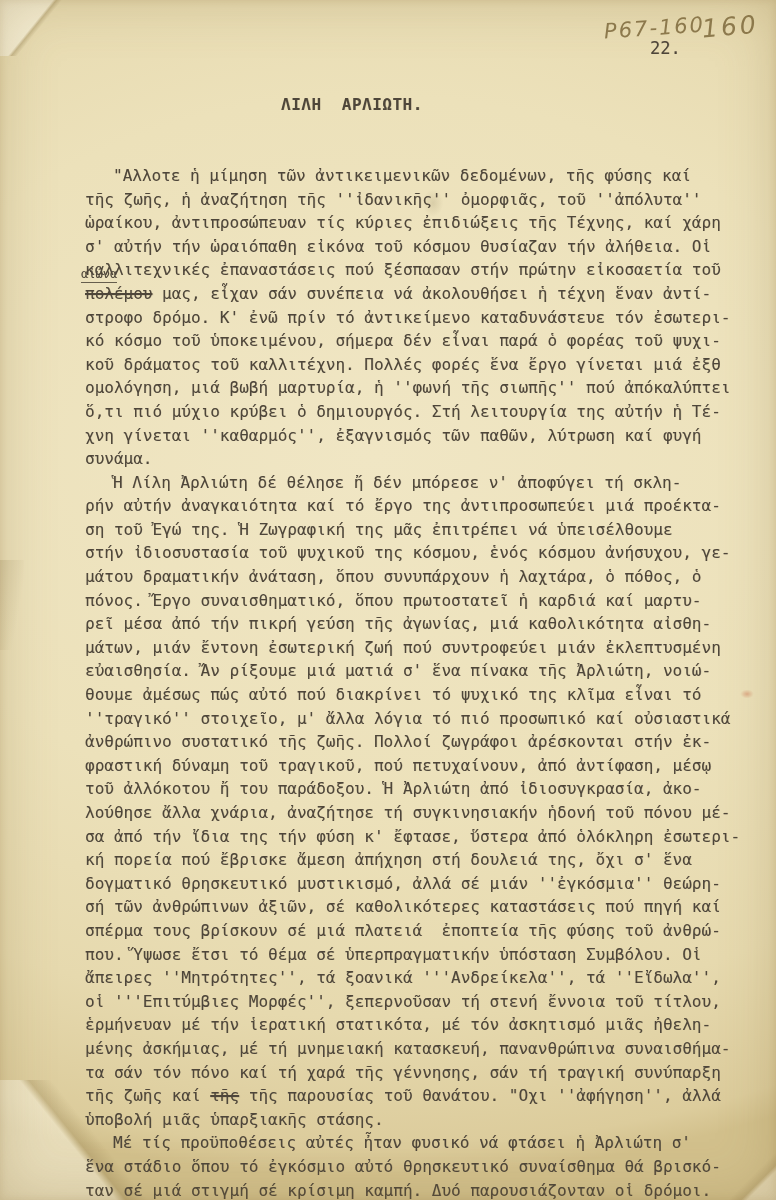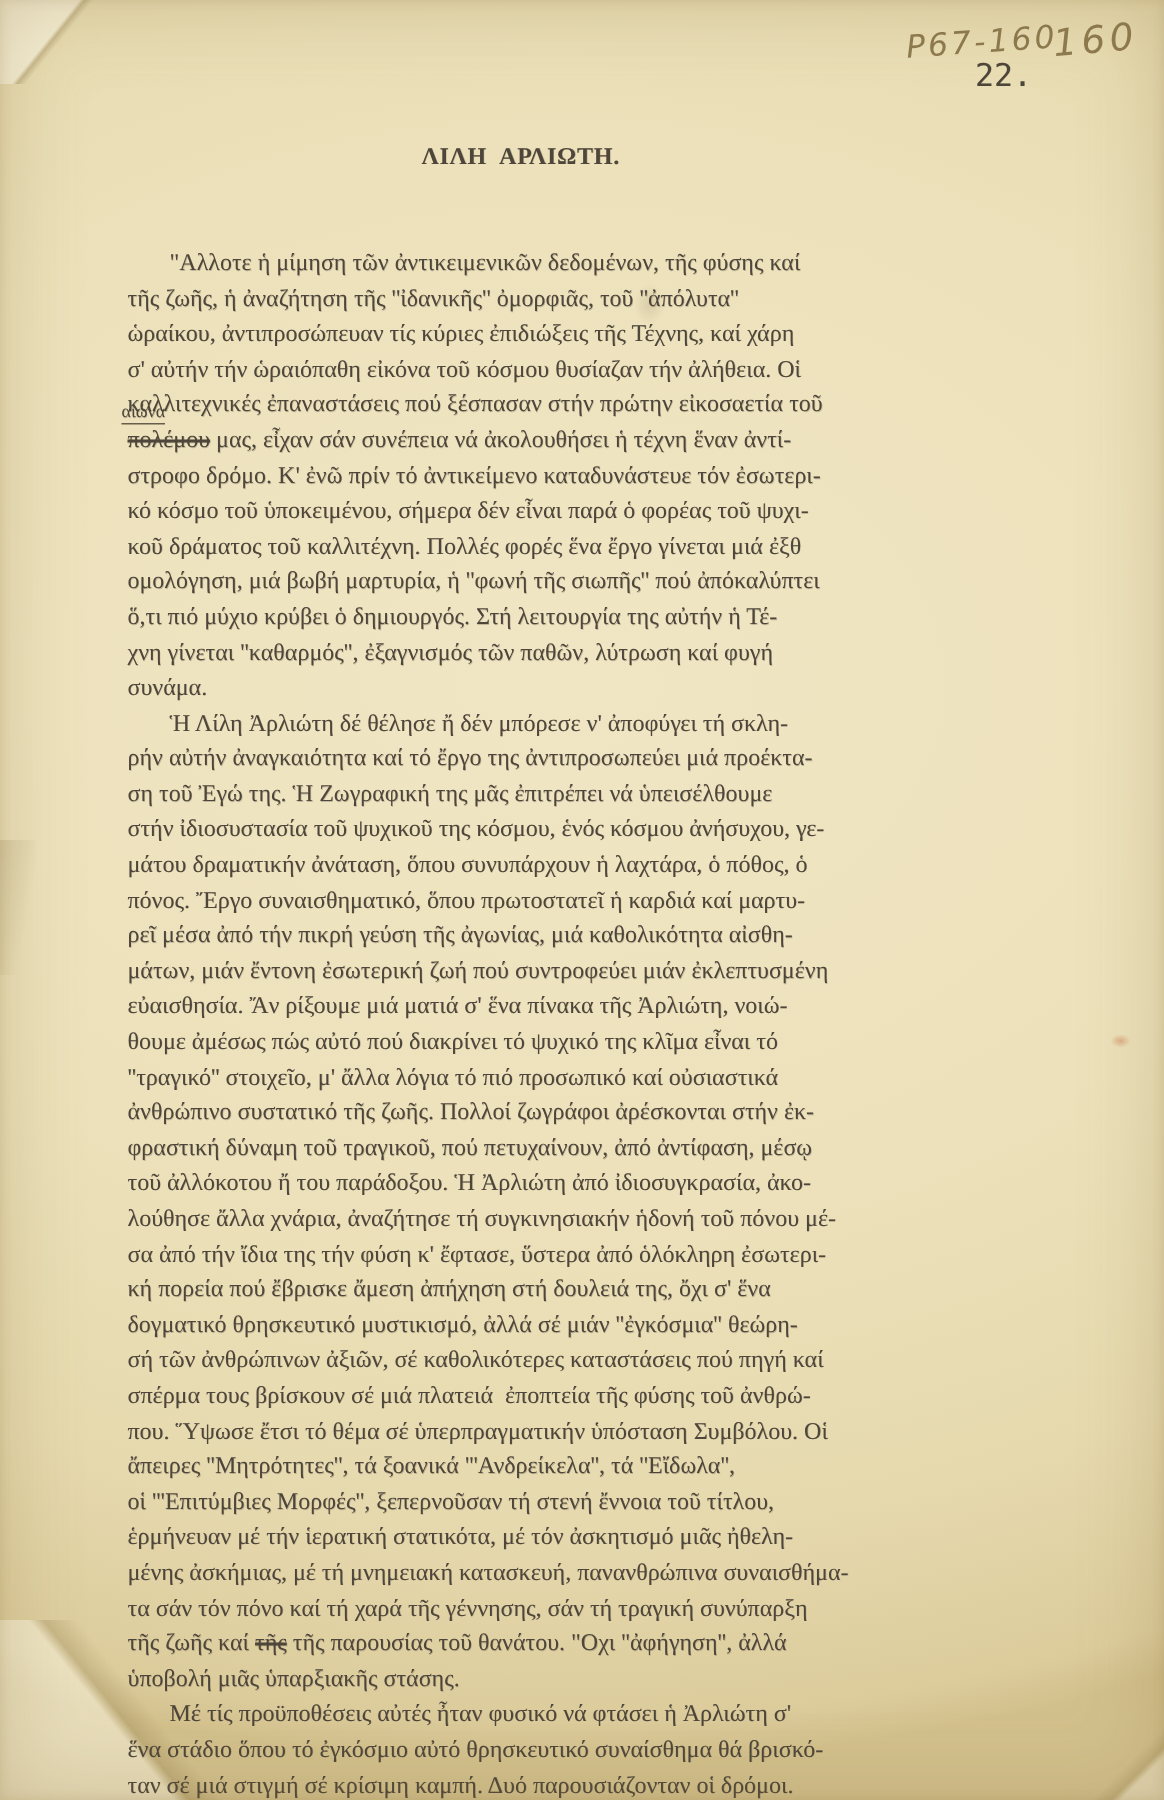--- a/index.html
+++ b/index.html
@@ -30,34 +30,34 @@
     background:radial-gradient(closest-side, rgba(110,95,60,0.16), rgba(110,95,60,0) 80%);pointer-events:none;}
 
   
   .doc-body{
     position:absolute;left:85px;top:46px;width:660px;
     font-size:16px;line-height:23.6px;color:#4e463a;
     white-space:pre;letter-spacing:0;
     text-shadow:0.4px 0.4px 0 rgba(78,70,58,0.28);
   }
   .title{margin-left:196px;font-weight:bold;letter-spacing:0.5px;}
-  .line{height:23.6px;position:relative;font-family:Liberation Serif, serif;}
+  .line{height:23.6px;position:relative;}
   .line.indent{text-indent:28px;}
   .struck{position:relative;text-decoration:line-through;text-decoration-thickness:2px;margin-top:13px;}
   .correction{position:relative;display:inline-block;text-decoration:line-through;text-decoration-thickness:2.4px;}
   .correction .above{
     position:absolute;left:-4px;top:-15px;display:inline-block;
     font-size:12px;line-height:14px;text-decoration:none;
     border-bottom:1.4px solid rgba(78,70,58,0.85);padding-bottom:1px;
   }
   
   .hand{position:absolute;color:#8d7a4e;font-family:"DejaVu Sans", sans-serif;font-style:italic;}
   .hand-code{left:604px;top:16px;font-size:21px;letter-spacing:2px;transform:rotate(-4deg);}
   .hand-160{left:702px;top:12px;font-size:25px;letter-spacing:3px;transform:rotate(-5deg);}
-  .typed-page{position:absolute;left:650px;top:38px;font-size:21px;color:#4e463a;
+  .typed-page{position:absolute;left:650px;top:38px;font-size:17px;color:#4e463a;
     font-family:"DejaVu Sans Mono", monospace;text-shadow:0.4px 0.4px 0 rgba(78,70,58,0.28);}
 </style>
 </head>
 <body>
 
 <div class="page">
 
   <div class="crease crease-tl"></div>
   <div class="crease crease-bl"></div>
   <div class="crease crease-br"></div>

